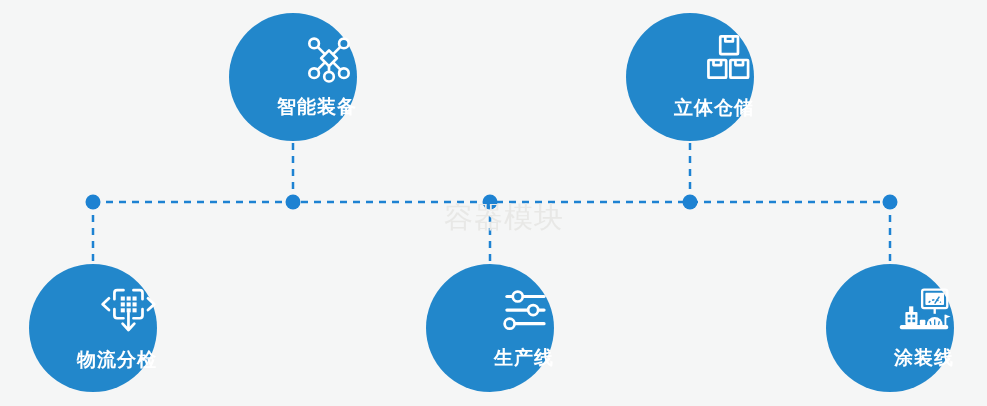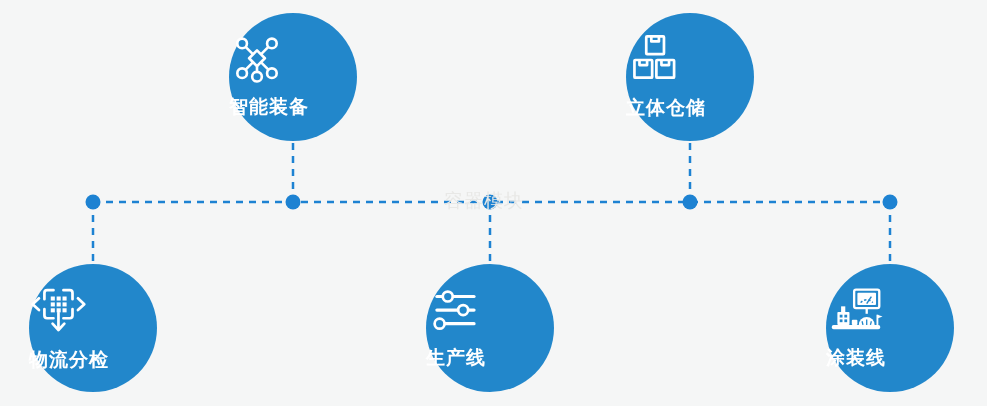--- a/index.html
+++ b/index.html
@@ -19,34 +19,34 @@
   }
   .connector{position:absolute;left:0;top:0;}
   .connector line{
     stroke:var(--connector);
     stroke-width:2.5;
     stroke-dasharray:7 6;
   }
   .connector circle{fill:var(--connector);}
   .watermark{
     position:absolute;
-    left:444px;top:188px;
-    font-size:19px;
+    left:444px;top:198px;
+    font-size:29px;
     letter-spacing:1px;
     color:var(--watermark);
     user-select:none;
   }
   .node{
     position:absolute;
     width:128px;height:128px;
     border-radius:50%;
     background:var(--node-fill);
     display:flex;
     flex-direction:column;
-    align-items:flex-start;
+    align-items:flex-end;
     justify-content:center;
     gap:10px;
     padding-bottom:6px;
     box-sizing:border-box;
     cursor:pointer;
   }
   .node svg{color:var(--node-fill);display:block;}
   .node .label{
     color:var(--label);
     font-size:19px;

